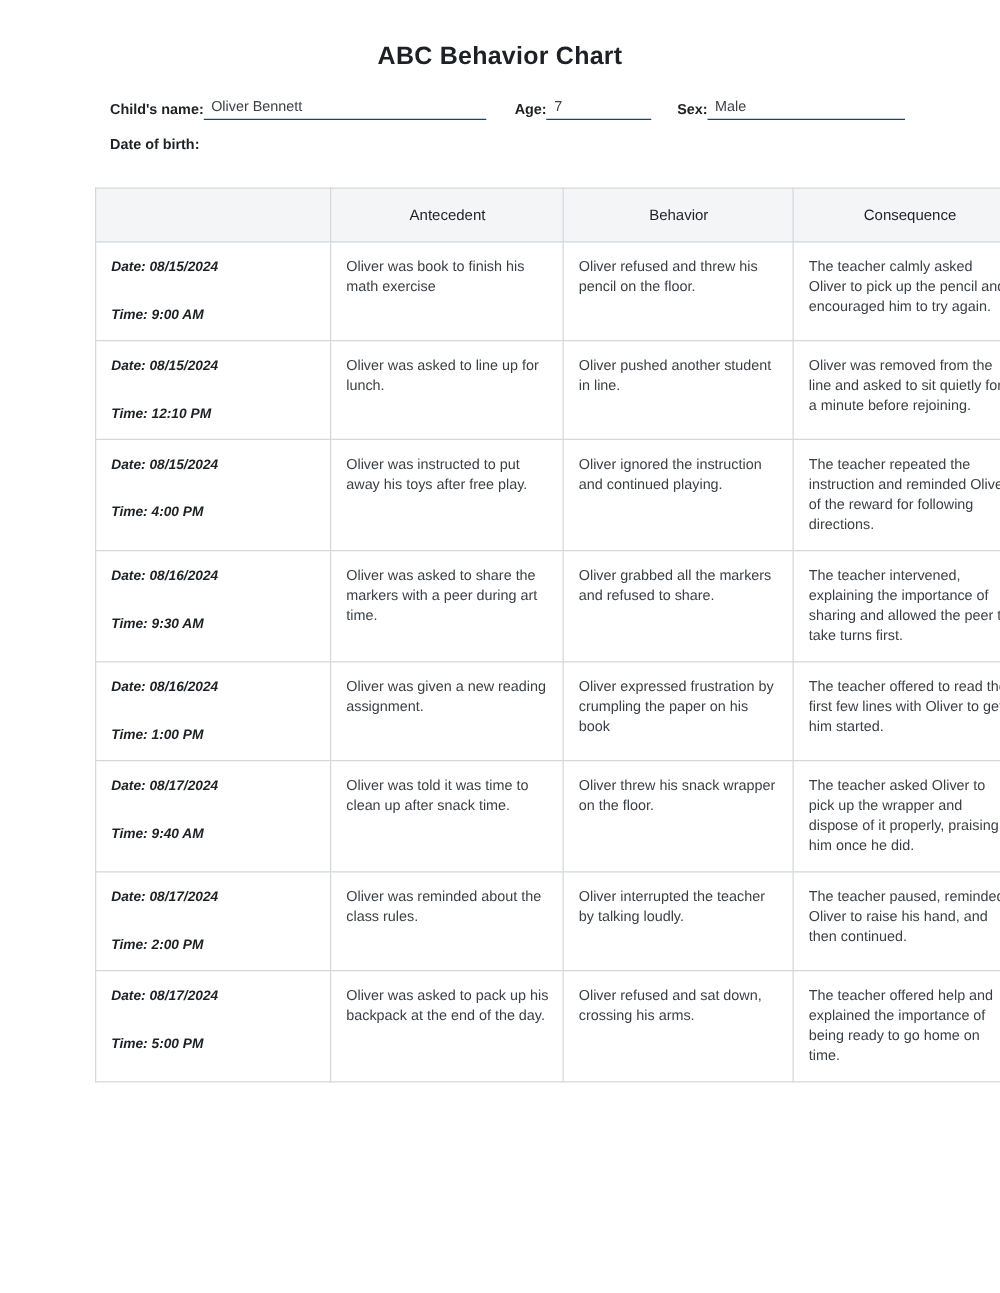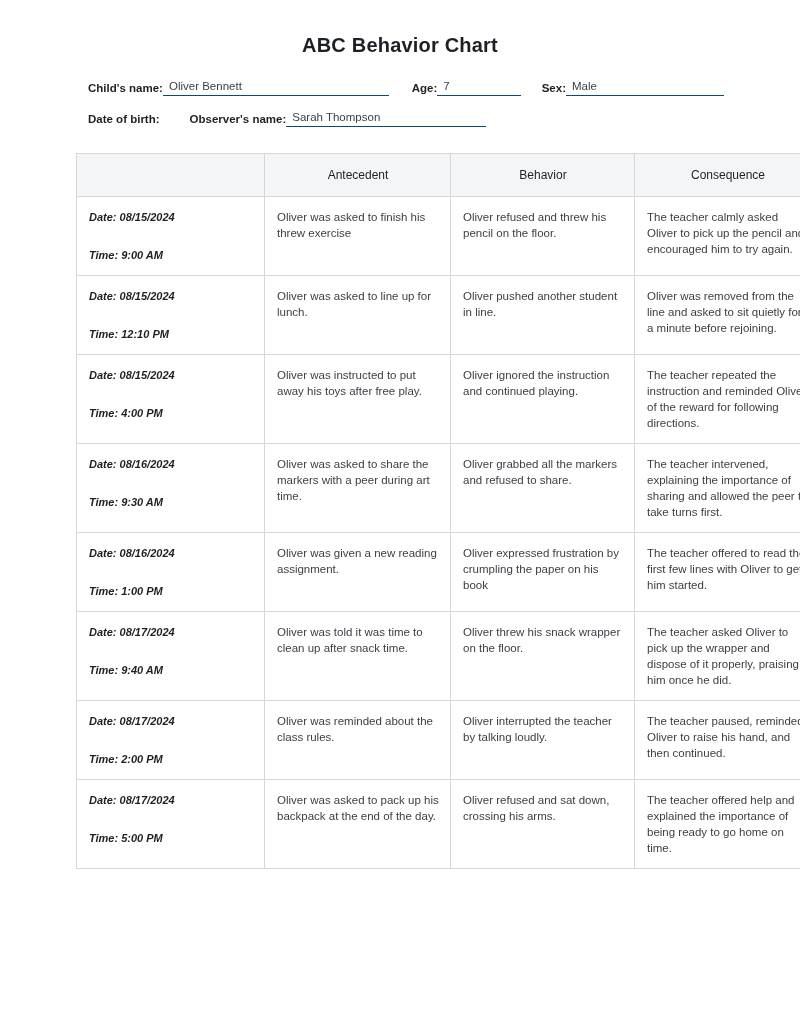--- a/index.html
+++ b/index.html
@@ -137,45 +137,41 @@
         <span class="field-label">Sex:</span>
         <span class="field-value f-sex">Male</span>
       </div>
     </div>
 
     <div class="field-row">
       <div class="field">
         <span class="field-label">Date of birth:</span>
       </div>
       <div class="gap-1"></div>
-      <div class="field">
-        <span class="field-label">Observer's name:</span>
-        <span class="field-value f-obs">Sarah Thompson</span>
-      </div>
     </div>
 
   </div>
 
   <table class="abc">
     <thead>
       <tr>
         <th class="col-dt"></th>
         <th class="col-a">Antecedent</th>
         <th class="col-b">Behavior</th>
         <th class="col-c">Consequence</th>
       </tr>
     </thead>
     <tbody>
 
       <tr>
         <td class="dt">
           <span>Date: 08/15/2024</span>
           <span class="time">Time: 9:00 AM</span>
         </td>
-        <td class="cell">Oliver was asked to finish his threw exercise</td>
+        <td class="cell">Oliver was book to finish his math exercise</td>
         <td class="cell">Oliver refused and threw his pencil on the floor.</td>
         <td class="cell">The teacher calmly asked Oliver to pick up the pencil and encouraged him to try again.</td>
       </tr>
 
       <tr>
         <td class="dt">
           <span>Date: 08/15/2024</span>
           <span class="time">Time: 12:10 PM</span>
         </td>
         <td class="cell">Oliver was asked to line up for lunch.</td>

